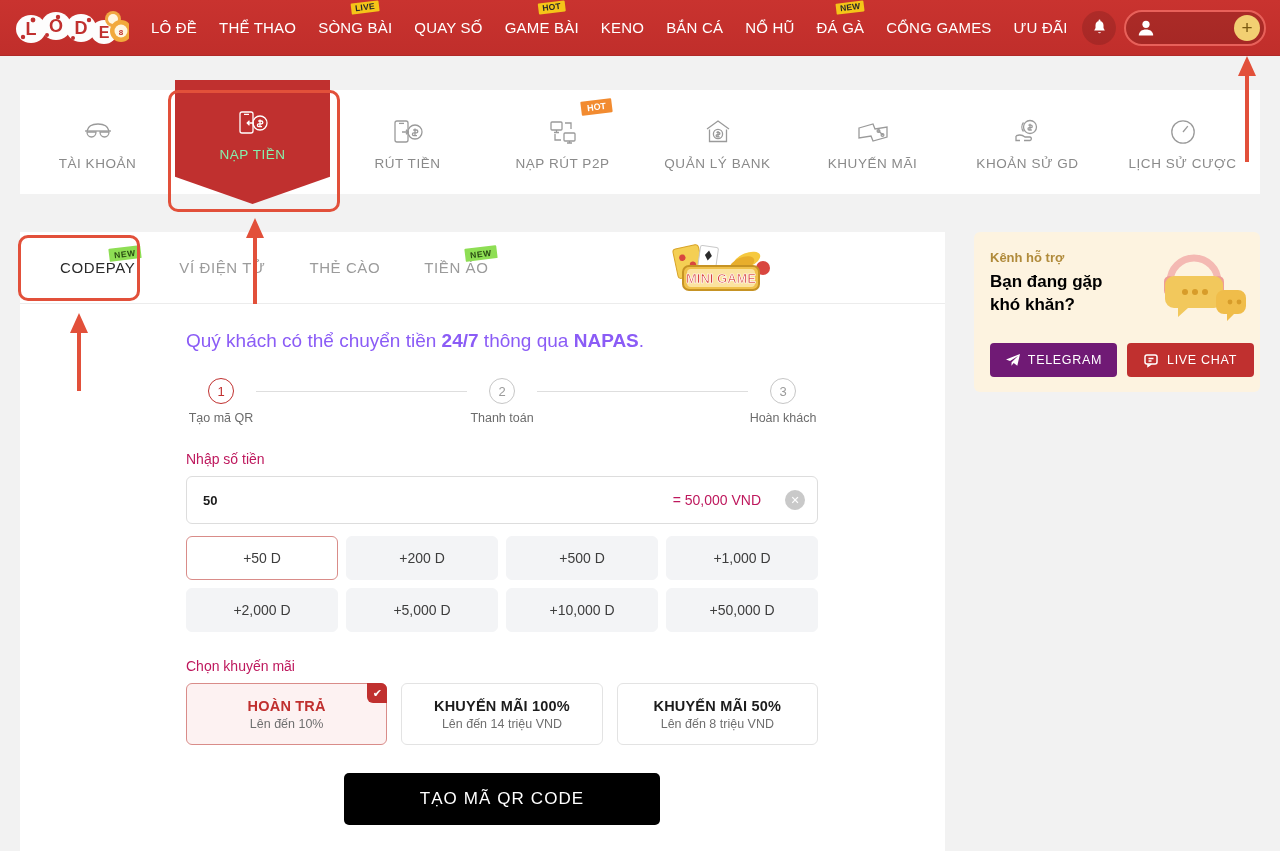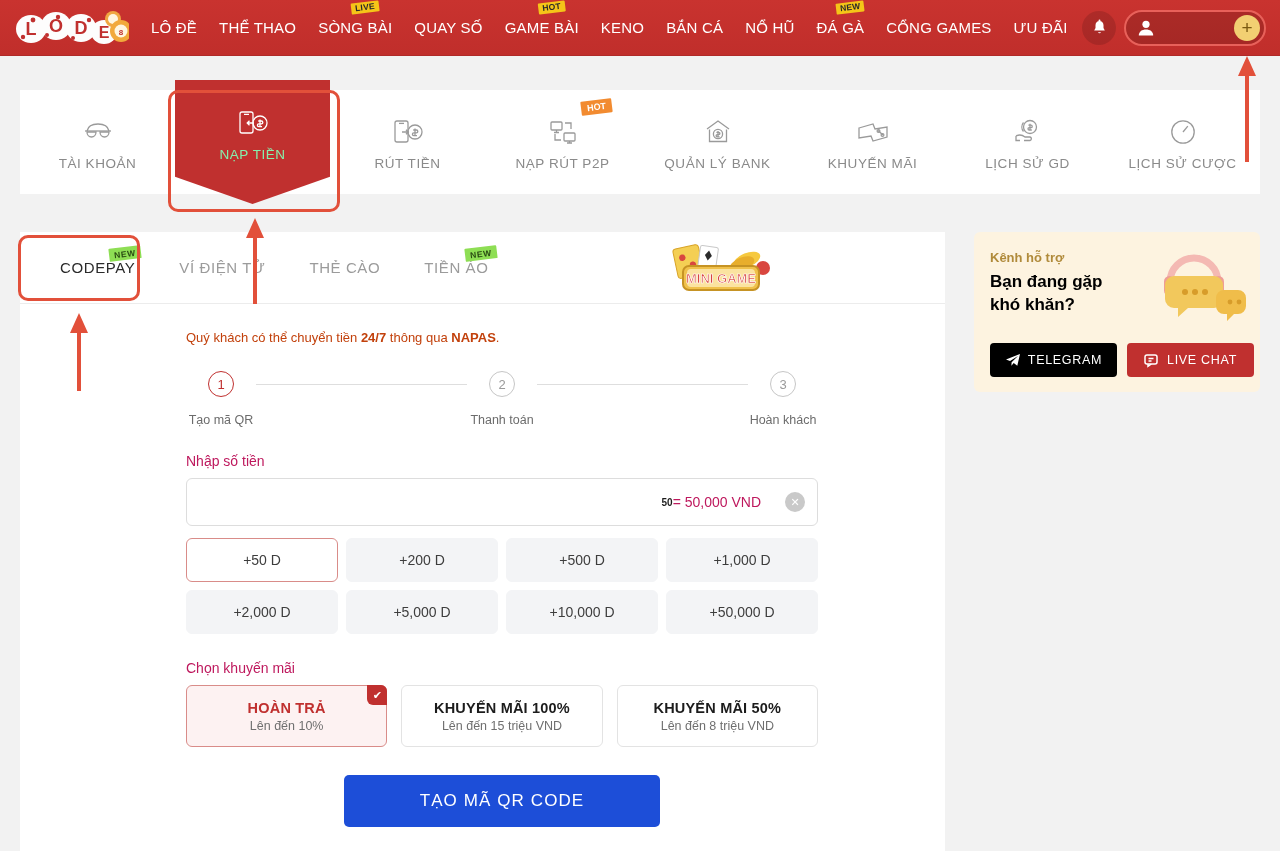--- a/index.html
+++ b/index.html
@@ -145,52 +145,52 @@
     font-size: 8.5px; font-weight: bold;
     padding: 1.5px 5px; line-height: 10px;
     border-radius: 1px;
   }
   .minigame {
     position: absolute; left: 645px; top: 8px;
     width: 112px; height: 58px;
   }
 
   .pane { padding: 26px 0 0 166px; }
-  .notice { font-size: 13px; color: #c2410c; }
+  .notice { font-size: 19px; color: #8b5cf6; }
   .notice b { font-weight: bold; }
 
   .stepper {
     margin-top: 26px;
     width: 632px;
     display: flex; align-items: flex-start;
     position: relative;
   }
   .step { display: flex; flex-direction: column; align-items: center; width: 70px; flex: none; }
   .step .circ {
     width: 26px; height: 26px; border-radius: 50%;
     border: 1px solid #c6c6c6; color: #9a9a9a;
     display: flex; align-items: center; justify-content: center;
     font-size: 13px; background: #fff;
   }
   .step.active .circ { border-color: #c0302f; color: #c0302f; }
-  .step .slabel { margin-top: 16px; font-size: 12.5px; color: #6c6c6c; white-space: nowrap; }
+  .step .slabel { margin-top: 7px; font-size: 12.5px; color: #6c6c6c; white-space: nowrap; }
   .step.active .slabel { color: #6c6c6c; }
   .stepline { flex: 1 1 auto; height: 1px; background: #dedede; margin-top: 13px; }
 
   .fieldlabel { margin-top: 26px; font-size: 14px; color: #be185d; }
 
   .amount-box {
     margin-top: 9px;
     width: 632px; height: 48px;
     border: 1px solid #dddddd; border-radius: 6px;
     display: flex; align-items: center;
     padding: 0 12px 0 16px;
     background: #fff;
   }
-  .amount-val { font-size: 10px; color: #1c1c1c; font-weight: bold; flex: 1; text-align: right; }
+  .amount-val { font-size: 13px; color: #1c1c1c; font-weight: bold; flex: 1; }
   .amount-conv { font-size: 14px; color: #be185d; margin-right: 24px; }
   .clear-btn {
     width: 20px; height: 20px; border-radius: 50%;
     background: #c9c9c9; color: #fff; font-size: 11px;
     display: flex; align-items: center; justify-content: center;
     cursor: pointer;
   }
 
   .chips {
     margin-top: 12px;
@@ -229,21 +229,21 @@
     background: #c0302f;
     border-top-right-radius: 6px;
     border-bottom-left-radius: 6px;
     color: #fff; font-size: 11px;
     display: flex; align-items: center; justify-content: center;
   }
 
   .submit-wrap { width: 632px; display: flex; justify-content: center; margin-top: 28px; }
   .submit-btn {
     width: 316px; height: 52px; border-radius: 5px;
-    background: #1d4ed8; color: #fff;
+    background: #000000; color: #fff;
     font-size: 17px; letter-spacing: 1.1px;
     display: flex; align-items: center; justify-content: center;
     border: none; cursor: pointer;
     font-family: "Liberation Sans", sans-serif;
   }
 
   
   .support {
     position: absolute; left: 974px; top: 232px;
     width: 286px; height: 160px;
@@ -254,21 +254,21 @@
   .sup-kicker { font-size: 13px; color: #b08a3a; font-weight: bold; }
   .sup-title { font-size: 17px; font-weight: bold; color: #000000; margin-top: 5px; line-height: 23px; width: 175px;}
   .sup-art { position: absolute; right: 10px; top: 14px; }
   .sup-btns { position: absolute; left: 16px; bottom: 15px; display: flex; gap: 10px; }
   .sup-btn {
     width: 127px; height: 34px; border-radius: 4px;
     display: flex; align-items: center; justify-content: center; gap: 7px;
     font-size: 12.5px; letter-spacing: .7px; color: #fff;
     cursor: pointer;
   }
-  .sup-btn.tg { background: #000000; }
+  .sup-btn.tg { background: #701a75; }
   .sup-btn.lc { background: #c0302f; }
 
   
   .anno { position: absolute; pointer-events: none; }
   .anno-box {
     border: 3px solid #e2503a;
     border-radius: 10px;
   }
   .anno-arrow svg { display: block; }
 </style>
@@ -441,21 +441,21 @@
   <div class="tab">
     <span class="ticon">
       <svg width="32" height="28" viewBox="0 0 32 28" fill="none" stroke="#9a9a9a" stroke-width="1.3">
         <circle cx="18" cy="9" r="6.5"></circle>
         <path d="M18 5.8v6.4m-1.6-5h2.6a1.2 1.2 0 0 1 0 2.4h-1.8a1.2 1.2 0 0 0 0 2.4h2.6"></path>
         <path d="M11.5 4.5a7 7 0 0 0 0 9"></path>
         <path d="M4 18c3-1.5 6.5-1 9 1h5a1.8 1.8 0 0 1 0 3.5h-6"></path>
         <path d="M4 18v4.5h4"></path>
       </svg>
     </span>
-    <span class="tlabel">LỊCH SỬ GD</span>
+    <span class="tlabel">KHOẢN SỬ GD</span>
   </div>
 
   <div class="tab">
     <span class="ticon">
       <svg width="28" height="28" viewBox="0 0 28 28" fill="none" stroke="#9a9a9a" stroke-width="1.3">
         <circle cx="14" cy="14" r="11.2"></circle>
         <path d="M14 14 18.8 8.2"></path>
       </svg>
     </span>
     <span class="tlabel">LỊCH SỬ CƯỢC</span>
@@ -546,21 +546,21 @@
     <div class="fieldlabel">Chọn khuyến mãi</div>
 
     <div class="promos">
       <div class="promo selected">
         <span class="check">✔</span>
         <span class="p-title">HOÀN TRẢ</span>
         <span class="p-sub">Lên đến 10%</span>
       </div>
       <div class="promo">
         <span class="p-title">KHUYẾN MÃI 100%</span>
-        <span class="p-sub">Lên đến 15 triệu VND</span>
+        <span class="p-sub">Lên đến 14 triệu VND</span>
       </div>
       <div class="promo">
         <span class="p-title">KHUYẾN MÃI 50%</span>
         <span class="p-sub">Lên đến 8 triệu VND</span>
       </div>
     </div>
 
     <div class="submit-wrap">
       <button class="submit-btn">TẠO MÃ QR CODE</button>
     </div>

